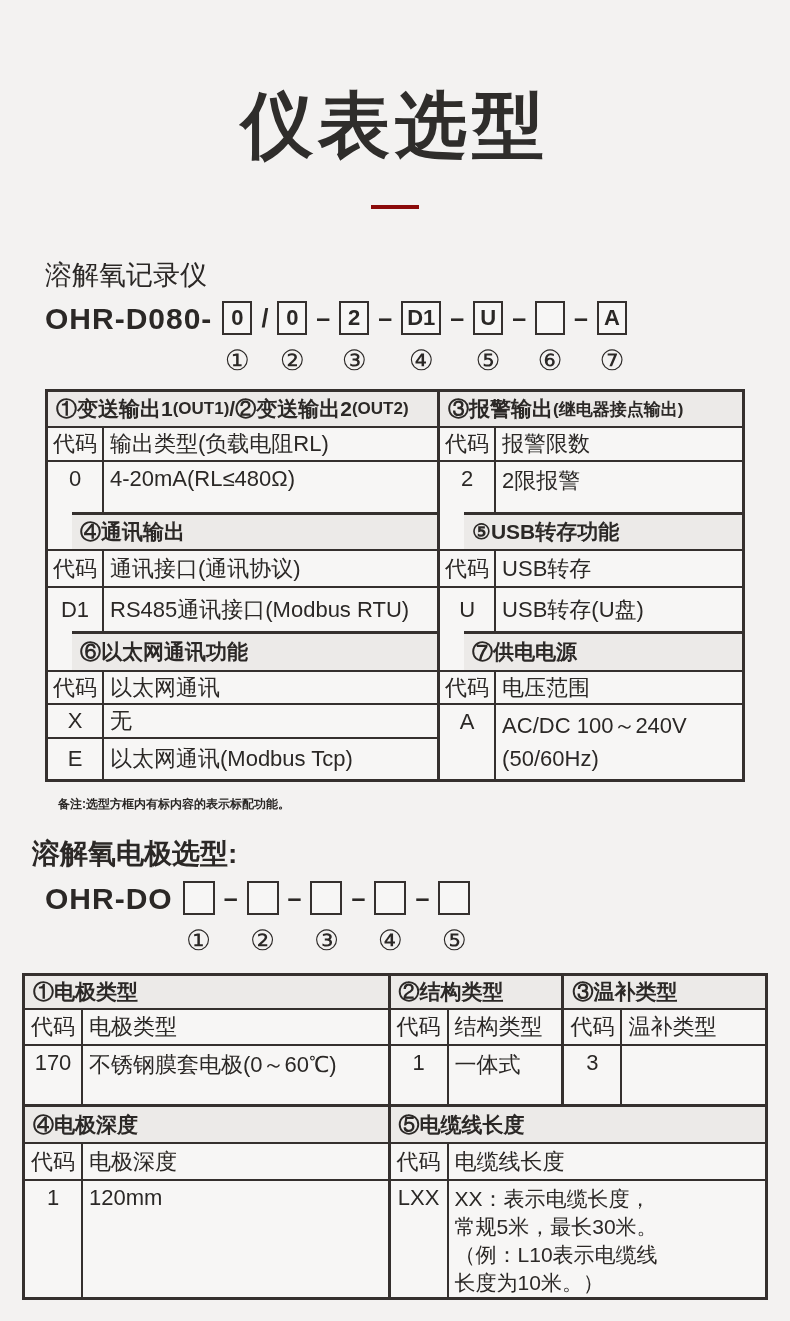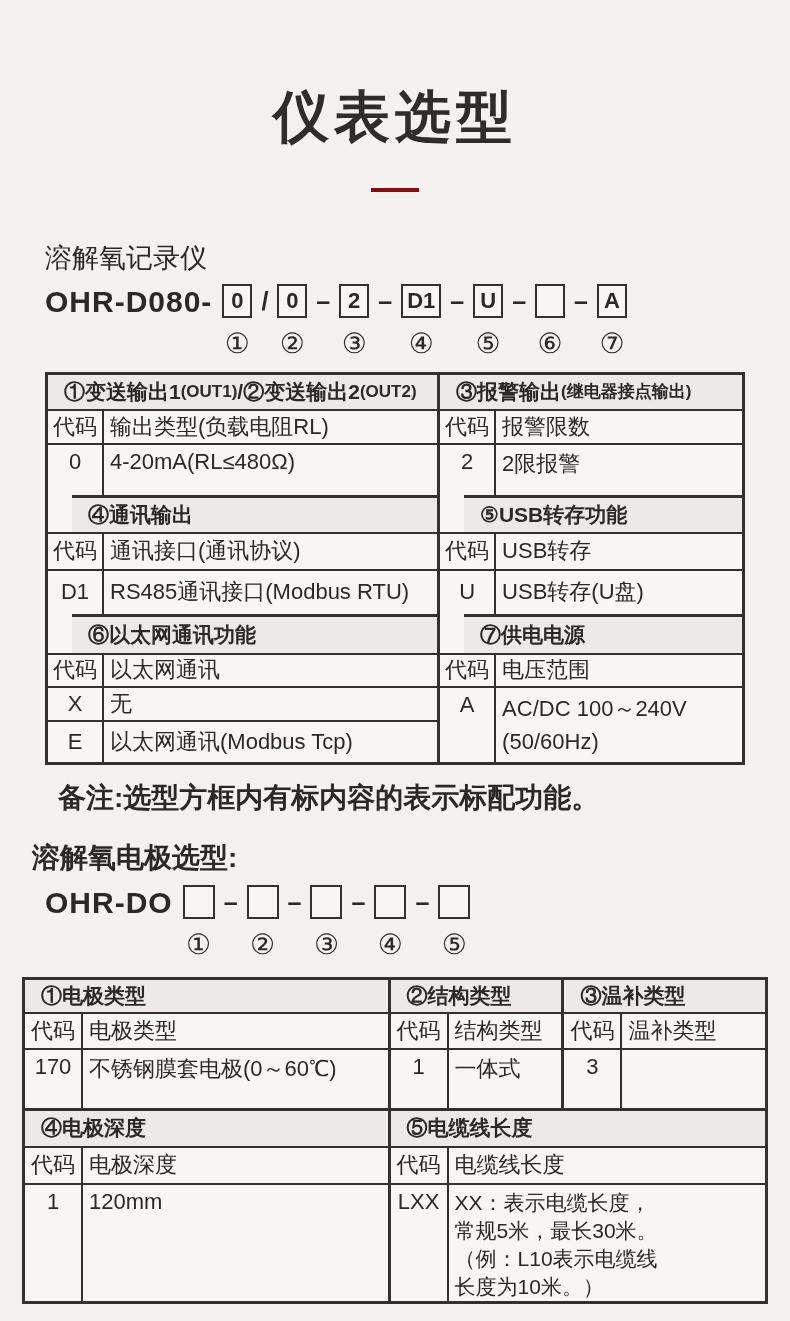--- a/index.html
+++ b/index.html
@@ -8,21 +8,21 @@
     height:1321px;
     background:#f3f2f1;
     font-family:"Liberation Sans", sans-serif;
     color:#2b2826;
     overflow:hidden;
   }
   
   .page-title{
     margin-top:86px;
     text-align:center;
-    font-size:56px;
+    font-size:72px;
     font-weight:bold;
     letter-spacing:5px;
     line-height:1.1;
     color:#2f2d2b;
   }
   .red-rule{ width:48px; height:4px; background:#8b0b0b; margin:40px auto 0; }
 
   
   .sec-heading{ margin:48px 0 0 45px; font-size:27px; color:#2b2826; }
   .model-row{ display:flex; align-items:flex-start; margin:8px 0 0 45px; }
@@ -45,42 +45,42 @@
   .t2{ width:746px; margin:16px 0 0 22px; border:3px solid #35302e; background:#f7f6f5; }
   .t2-row{ display:flex; }
   .t2colA1{ width:49.4%; border-right:3px solid #35302e; }
   .t2colA2{ width:23.5%; border-right:3px solid #35302e; }
   .t2colA3{ width:27.1%; }
   .t2colB1{ width:49.4%; border-right:3px solid #35302e; }
   .t2colB2{ width:50.6%; }
   .secB{ border-top:3px solid #35302e; }
 
   .hdr{
-    display:flex; align-items:center; padding-left:16px;
+    display:flex; align-items:center; padding-left:8px;
     background:#eceae8; font-weight:bold; font-size:21px; white-space:nowrap;
   }
   .hdr .sm{ font-size:17px; }
   .row{ display:flex; }
   .bt2{ border-top:2px solid #35302e; }
   .bt3{ border-top:3px solid #35302e;margin-left:24px; }
   .code{
     width:56px; flex-shrink:0; border-right:2px solid #35302e;
     display:flex; align-items:center; justify-content:center; font-size:22px;
   }
   .code2{ width:58px; }
   .val{ flex:1; display:flex; align-items:center; padding-left:6px; font-size:22px; white-space:nowrap; }
   .row.top .code, .row.top .val{ align-items:flex-start; padding-top:4px; }
   .val.stack{ flex-direction:column; align-items:flex-start; justify-content:flex-start; line-height:33px; }
   .val.stack4{ flex-direction:column; align-items:flex-start; justify-content:flex-start; line-height:28px; font-size:21px; }
 
   .h32{height:32px}.h33{height:33px}.h34{height:34px}.h35{height:35px}.h36{height:36px}
   .h37{height:37px}.h39{height:39px}.h42{height:42px}.h45{height:45px}.h52{height:52px}
   .h60{height:60px}.h76{height:76px}.h118{height:118px}
 
-  .note{ margin:14px 0 0 58px; font-size:28px; font-weight:bold; }
+  .note{ margin:14px 0 0 58px; font-size:12px; font-weight:bold; }
   .elec-heading{ margin:22px 0 0 32px; font-size:28px; font-weight:bold; }
 </style>
 </head>
 <body>
 
 <div class="page-title">仪表选型</div>
 <div class="red-rule"></div>
 
 <div class="sec-heading">溶解氧记录仪</div>
 

